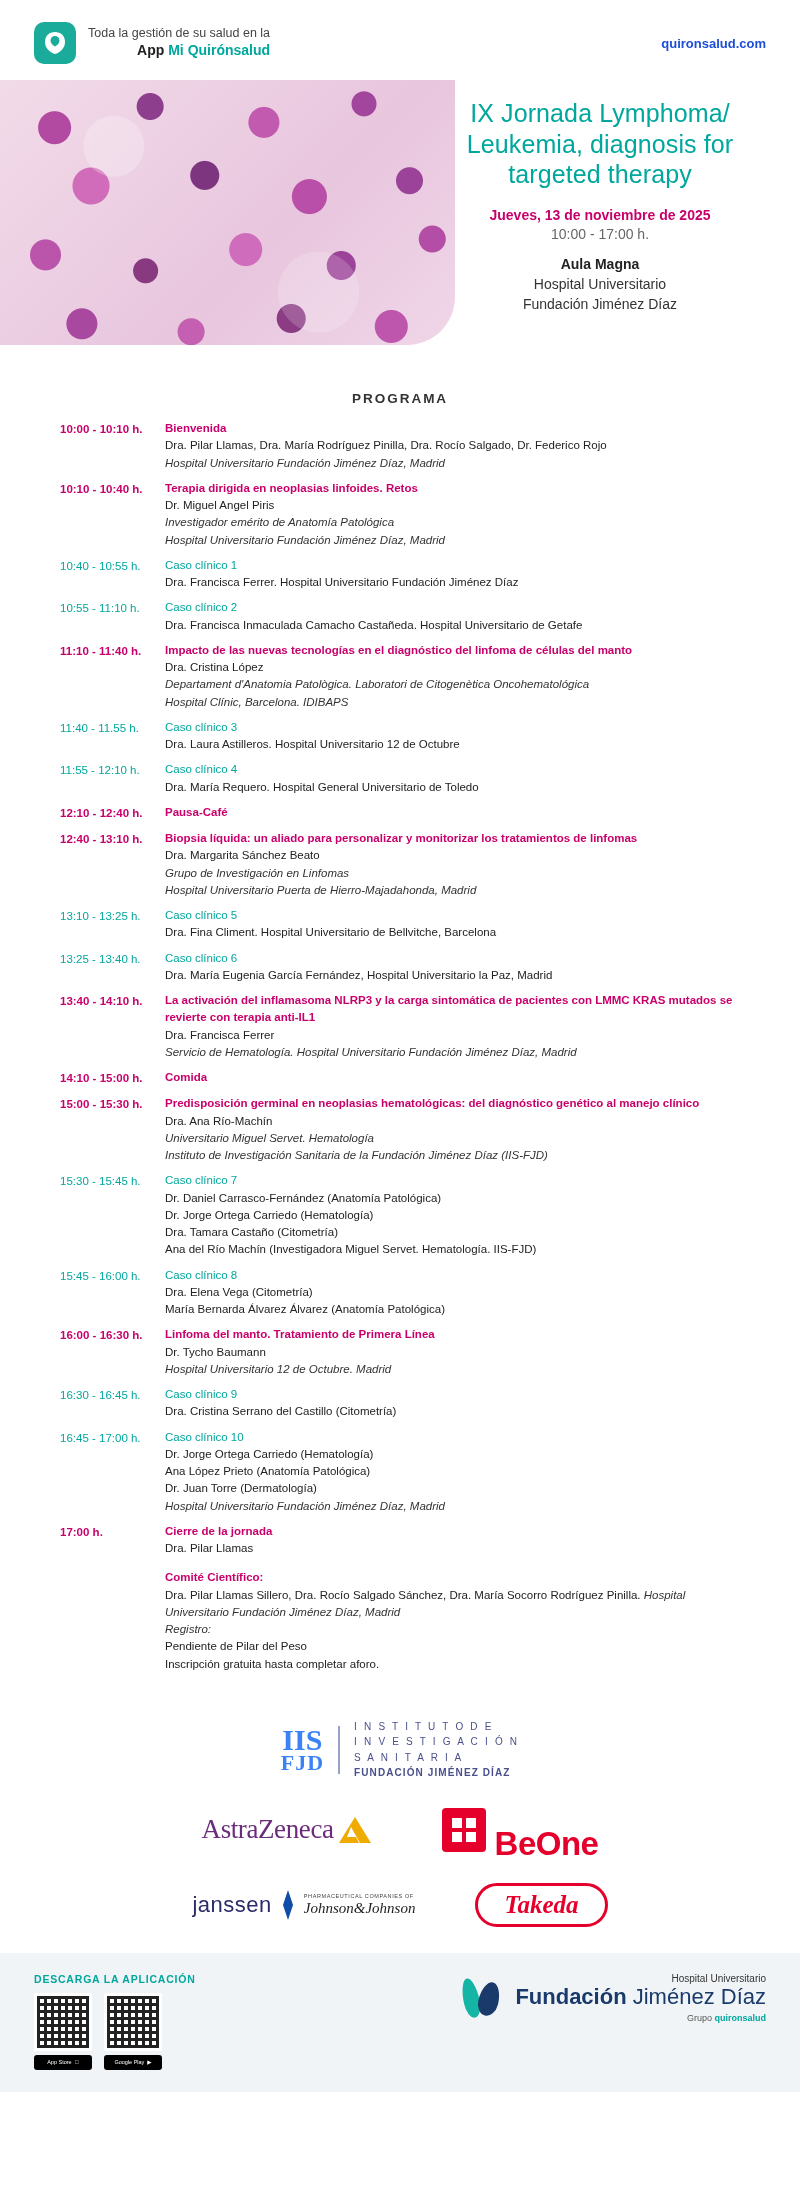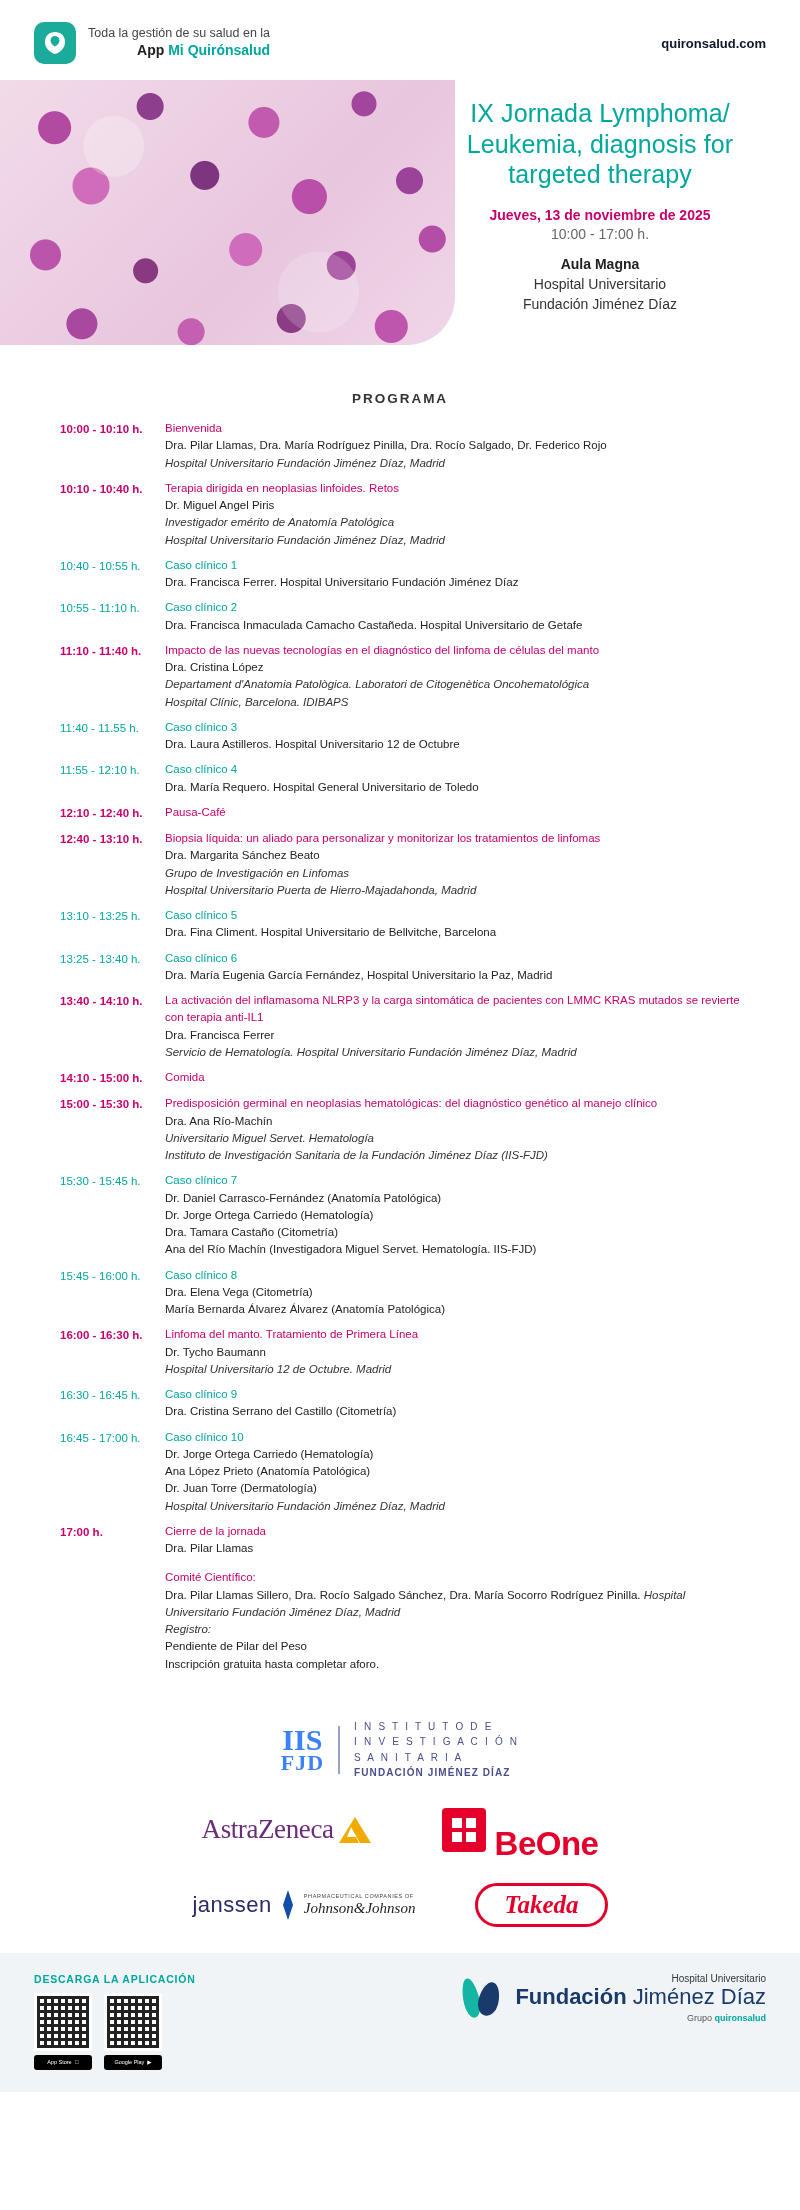--- a/index.html
+++ b/index.html
@@ -22,21 +22,21 @@
   .applogo {
     width:42px; height:42px; border-radius:10px; background:#1aab9b;
     display:flex; align-items:center; justify-content:center;
   }
   .applogo svg { display:block; }
   .brandtext { line-height:1.25; }
   .brandtext .l1 { font-size:12.5px; color:#444; }
   .brandtext .l2 { font-size:14px; color:#222; }
   .brandtext .l2 b { font-weight:bold; }
   .brandtext .l2 .teal { color:#00a79d; font-weight:bold; }
-  .siteurl { font-size:13px; color:#0f172a; font-weight:bold; }
+  .siteurl { font-size:13px; color:#1d4ed8; font-weight:bold; }
 
   
   .hero { position:relative; width:800px; height:295px; overflow:hidden; }
   .hero-img {
     position:absolute; left:0; top:0; width:455px; height:265px;
     background:
       radial-gradient(circle at 12% 18%, #b14aa0 0 16px, transparent 17px),
       radial-gradient(circle at 33% 10%, #8d3f8d 0 13px, transparent 14px),
       radial-gradient(circle at 58% 16%, #c25bb0 0 15px, transparent 16px),
       radial-gradient(circle at 80% 9%, #a2459c 0 12px, transparent 13px),
@@ -80,21 +80,21 @@
   }
   .schedule { padding:0 48px 0 60px; }
   .row { display:flex; margin-bottom:8px; }
   .time {
     width:105px; flex:0 0 105px; font-size:11.5px; line-height:1.5;
     padding-top:1px; font-weight:bold;
   }
   .time.teal { color:#00a79d; font-weight:normal; }
   .time.pink { color:#c8006b; }
   .body { flex:1 1 auto; font-size:11.5px; line-height:1.5; }
-  .ttl { font-weight:normal; color:#c8006b; }
+  .ttl { font-weight:bold; color:#c8006b; }
   .ttl.teal { font-weight:normal; color:#00a79d; }
   .nm { color:#222; }
   .it { font-style:italic; color:#333; }
 
   
   .logos { padding:20px 0 0 0; }
   .iis {
     display:flex; align-items:center; justify-content:center; gap:14px;
     margin:18px 0 14px 0;
   }

